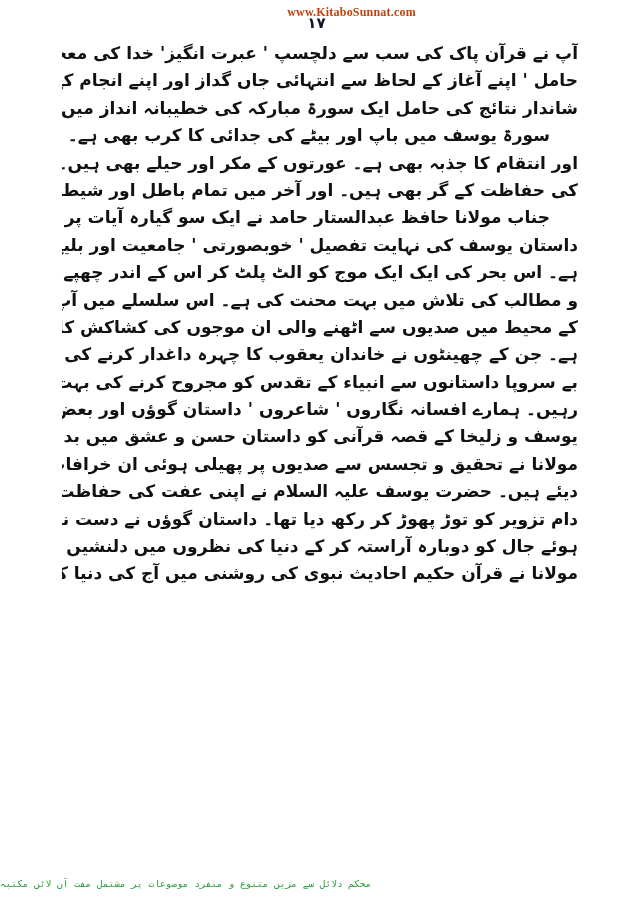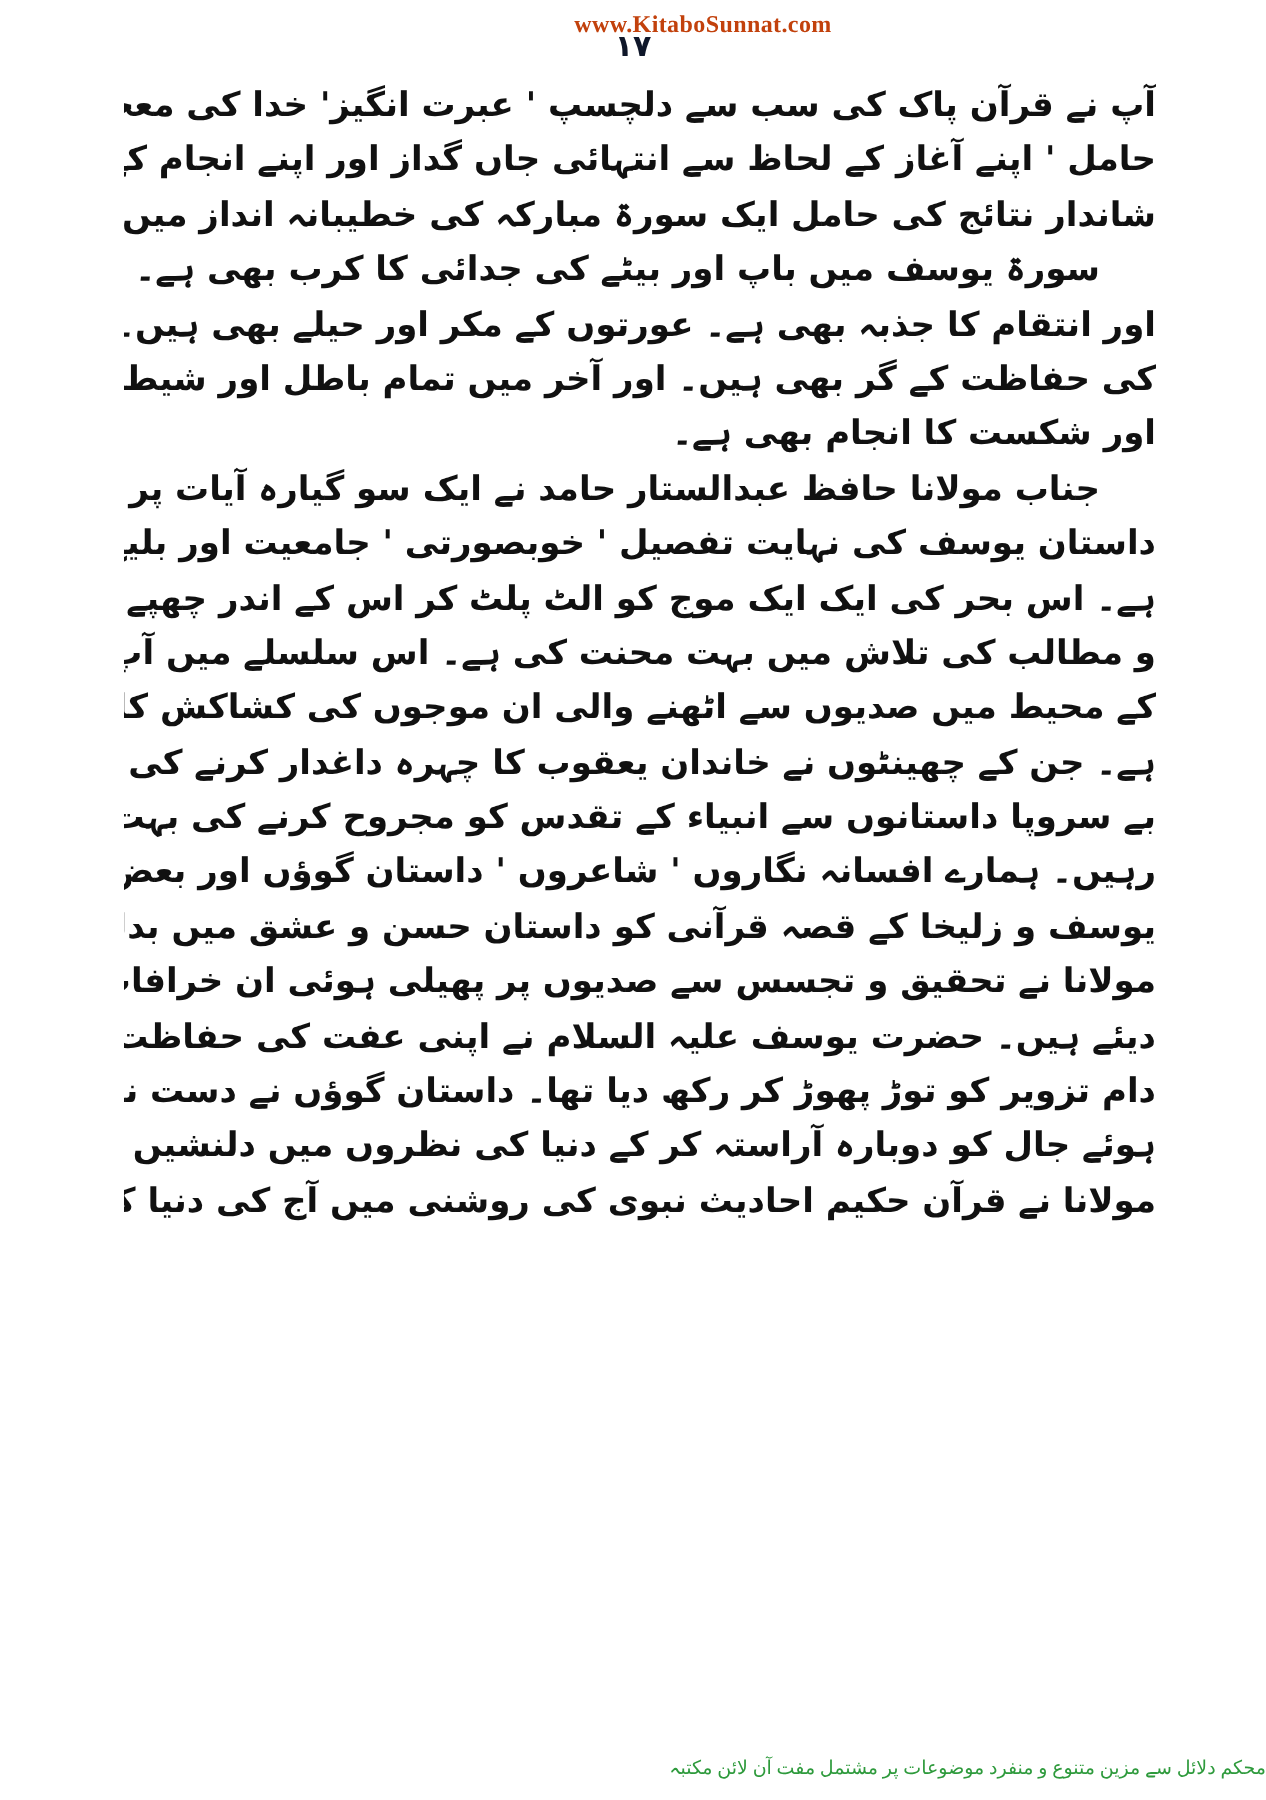--- a/index.html
+++ b/index.html
@@ -63,44 +63,43 @@
       text-align-last: right;
     }
     .line.indent {
       padding-right: 28px;
     }
     .footer {
       position: absolute;
       top: 878px;
       left: 0;
       width: 633px;
-      text-align: right;
+      text-align: left;
       direction: rtl;
-      font-family: Liberation Serif, serif;
+      font-family: Liberation Mono, monospace;
       font-size: 9.5px;
       color: #2e9a3c;
     }
   </style>
 </head>
 <body>
 
 <div class="watermark">www.KitaboSunnat.com</div>
 <div class="page-number">۱۷</div>
 
 <div class="content">
   <div>
     <span class="line">آپ نے قرآن پاک کی سب سے دلچسپ ' عبرت انگیز' خدا کی معجزانہ قوتوں کی</span>
     <span class="line">حامل ' اپنے آغاز کے لحاظ سے انتہائی جاں گداز اور اپنے انجام کے طور پر انتہائی</span>
     <span class="line last">شاندار نتائج کی حامل ایک سورۃ مبارکہ کی خطیبانہ انداز میں تفسیر رقم کی ہے۔</span>
   </div>
   <div>
     <span class="line indent">سورۃ یوسف میں باپ اور بیٹے کی جدائی کا کرب بھی ہے۔ بھائیوں کے حسد</span>
     <span class="line">اور انتقام کا جذبہ بھی ہے۔ عورتوں کے مکر اور حیلے بھی ہیں۔ اپنی عزت و عصمت</span>
     <span class="line">کی حفاظت کے گر بھی ہیں۔ اور آخر میں تمام باطل اور شیطانی قوتوں کی مغلوبیت</span>
-    <span class="line last">اور شکست کا انجام بھی ہے۔</span>
   </div>
   <div>
     <span class="line indent">جناب مولانا حافظ عبدالستار حامد نے ایک سو گیارہ آیات پر پھیلی ہوئی اس</span>
     <span class="line">داستان یوسف کی نہایت تفصیل ' خوبصورتی ' جامعیت اور بلیغ انداز میں تفسیر کی</span>
     <span class="line">ہے۔ اس بحر کی ایک ایک موج کو الٹ پلٹ کر اس کے اندر چھپے ہوئے گوہر</span>
     <span class="line">و مطالب کی تلاش میں بہت محنت کی ہے۔ اس سلسلے میں آپ نے تفسیر</span>
     <span class="line">کے محیط میں صدیوں سے اٹھنے والی ان موجوں کی کشاکش کا بھی تفصیل سے ذکر کیا</span>
     <span class="line">ہے۔ جن کے چھینٹوں نے خاندان یعقوب کا چہرہ داغدار کرنے کی کوشش کی تھی۔</span>
     <span class="line">بے سروپا داستانوں سے انبیاء کے تقدس کو مجروح کرنے کی بہت کوششیں ہوتی</span>
     <span class="line">رہیں۔ ہمارے افسانہ نگاروں ' شاعروں ' داستان گوؤں اور بعض جاہل مفسروں نے</span>

